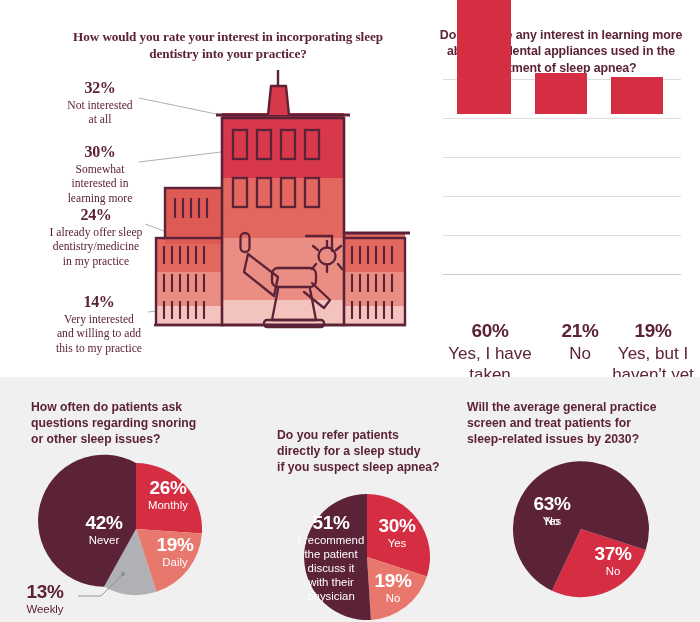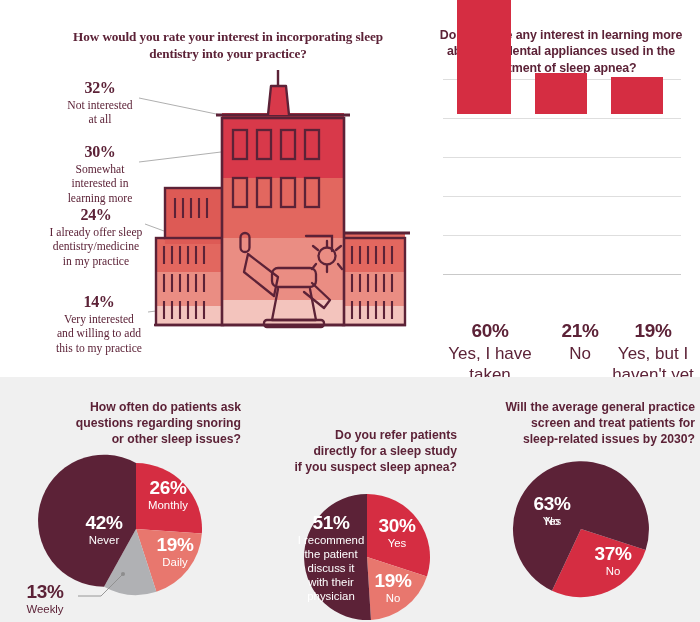--- a/index.html
+++ b/index.html
@@ -128,21 +128,21 @@
 
   .pie-title {
     position: absolute;
     left: 50%;
     transform: translateX(-50%);
     top: 22px;
     color: #5c2237;
     font-weight: bold;
     font-size: 12.2px;
     line-height: 1.32;
-    text-align: right;
+    text-align: left;
     white-space: pre-line;
   }
   #pie-title-1 { width: 210px; }
   #pie-title-2 { width: 180px; }
   #pie-title-3 { width: 228px; }
 
   .pie-svg-wrap { position: absolute; left: 0; top: 0; width: 100%; height: 245px; }
 
   .slice-label { text-anchor: middle; }
   .sl-pct {

